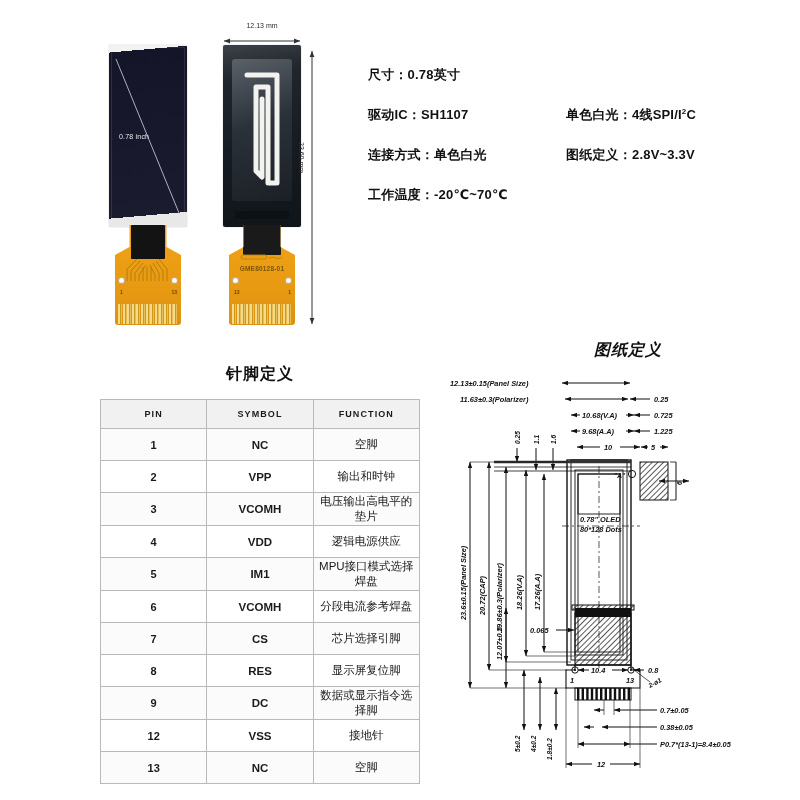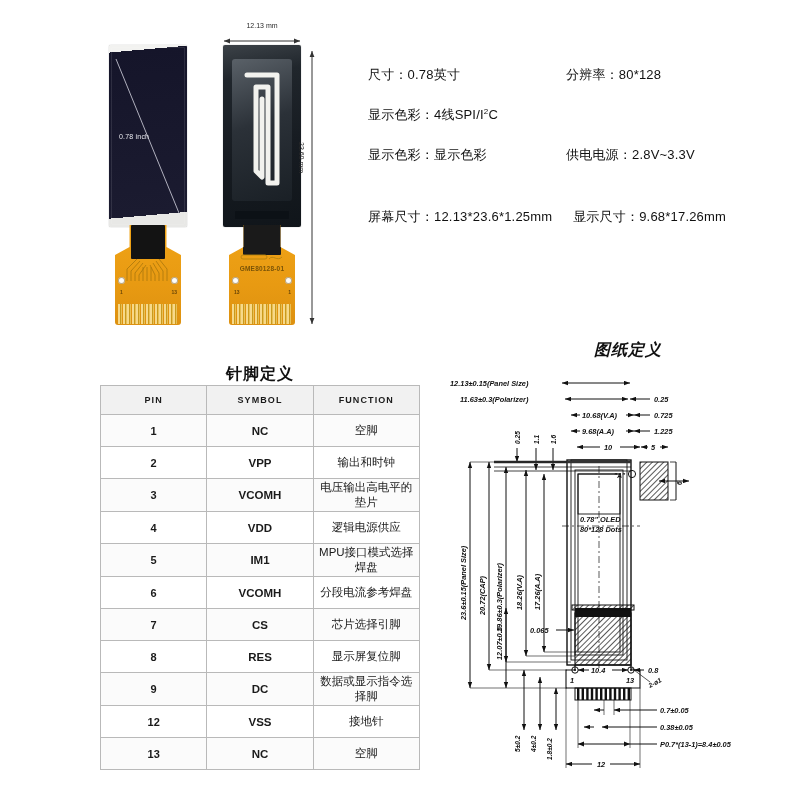--- a/index.html
+++ b/index.html
@@ -165,41 +165,42 @@
     position: absolute;
     left: 368px; top: 66px;
     width: 420px;
   }
   .spec-row {
     display: flex;
     margin-bottom: 22px;
   }
   .spec-cell {
     font-size: 13px;
-    font-weight: normal;
+    font-weight: bold;
     color: #111;
     letter-spacing: .2px;
     white-space: nowrap;
   }
   .spec-cell.c1 { width: 198px; }
   .spec-cell.c2 { width: 222px; }
   .spec-row.wide .spec-cell.c1 { width: 212px; }
   sup { font-size: 8px; vertical-align: super; }
 
   
   #pin-section {
     position: absolute;
     left: 100px; top: 364px;
     width: 320px;
   }
   #pin-title {
     text-align: center;
     font-size: 16px;
     font-weight: bold;
     color: #111;
+    margin-bottom: 14px;
     letter-spacing: 1px;
   }
   table.pin {
     border-collapse: collapse;
     width: 320px;
     table-layout: fixed;
   }
   table.pin th, table.pin td {
     border: 1px solid #b9b9b9;
     height: 29px;
@@ -334,34 +335,31 @@
       <polygon points="5,1 2.6,7 7.4,7" fill="#333"></polygon>
       <polygon points="5,274 2.6,268 7.4,268" fill="#333"></polygon>
     </svg>
     <div class="txt">23.60 mm</div>
   </div>
 </div>
 
 <div id="specs">
   <div class="spec-row">
     <div class="spec-cell c1">尺寸：0.78英寸</div>
-    <div class="spec-cell c2">分辨率：80*128</div>
   </div>
   <div class="spec-row">
-    <div class="spec-cell c2"><span>显示色彩：4线SPI/I</span><sup>2</sup><span>C</span></div>
+    <div class="spec-cell c1">驱动IC：SH1107</div>
+    <div class="spec-cell c2"><span>单色白光：4线SPI/I</span><sup>2</sup><span>C</span></div>
   </div>
   <div class="spec-row">
-    <div class="spec-cell c1">显示色彩：显示色彩</div>
-    <div class="spec-cell c2">供电电源：2.8V~3.3V</div>
+    <div class="spec-cell c1">连接方式：单色白光</div>
+    <div class="spec-cell c2">图纸定义：2.8V~3.3V</div>
   </div>
   <div class="spec-row">
-  </div>
-  <div class="spec-row wide">
-    <div class="spec-cell c1">屏幕尺寸：12.13*23.6*1.25mm</div>
-    <div class="spec-cell c2">显示尺寸：9.68*17.26mm</div>
+    <div class="spec-cell c1">工作温度：-20℃~70℃</div>
   </div>
 </div>
 
 <div id="pin-section">
   <div id="pin-title">针脚定义</div>
   <table class="pin">
     <thead>
       <tr>
         <th>PIN</th>
         <th>SYMBOL</th>

